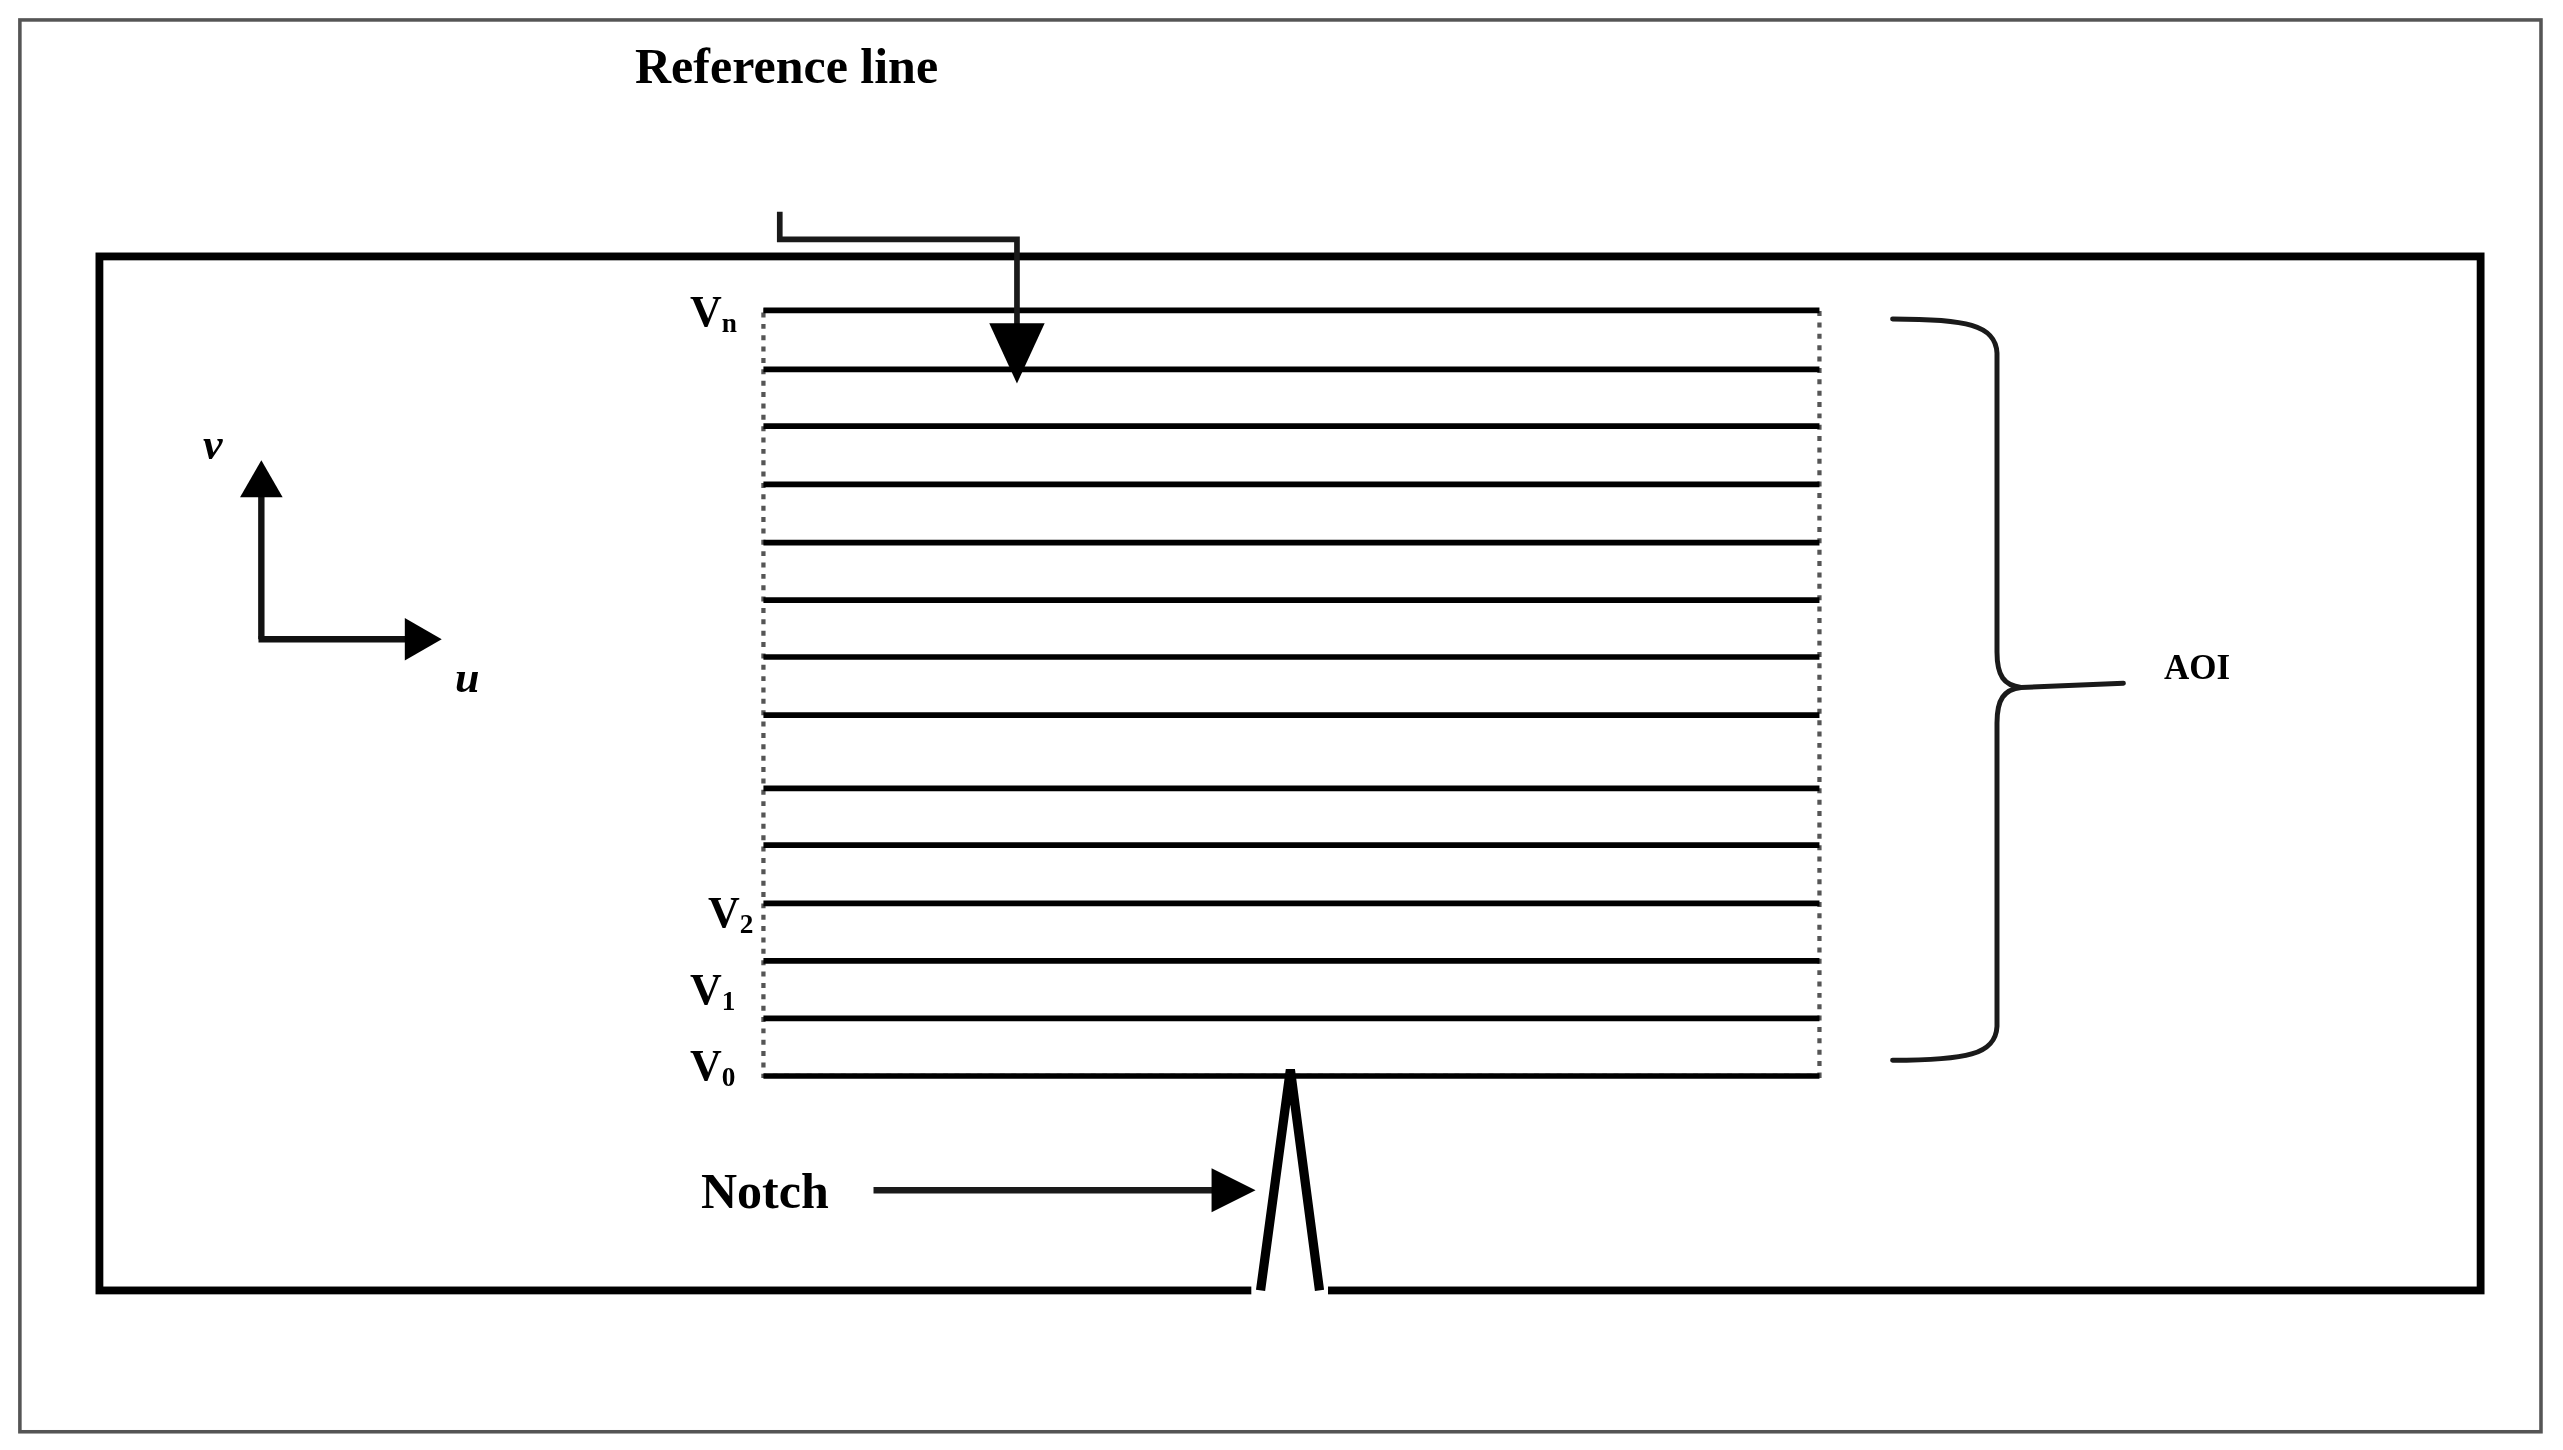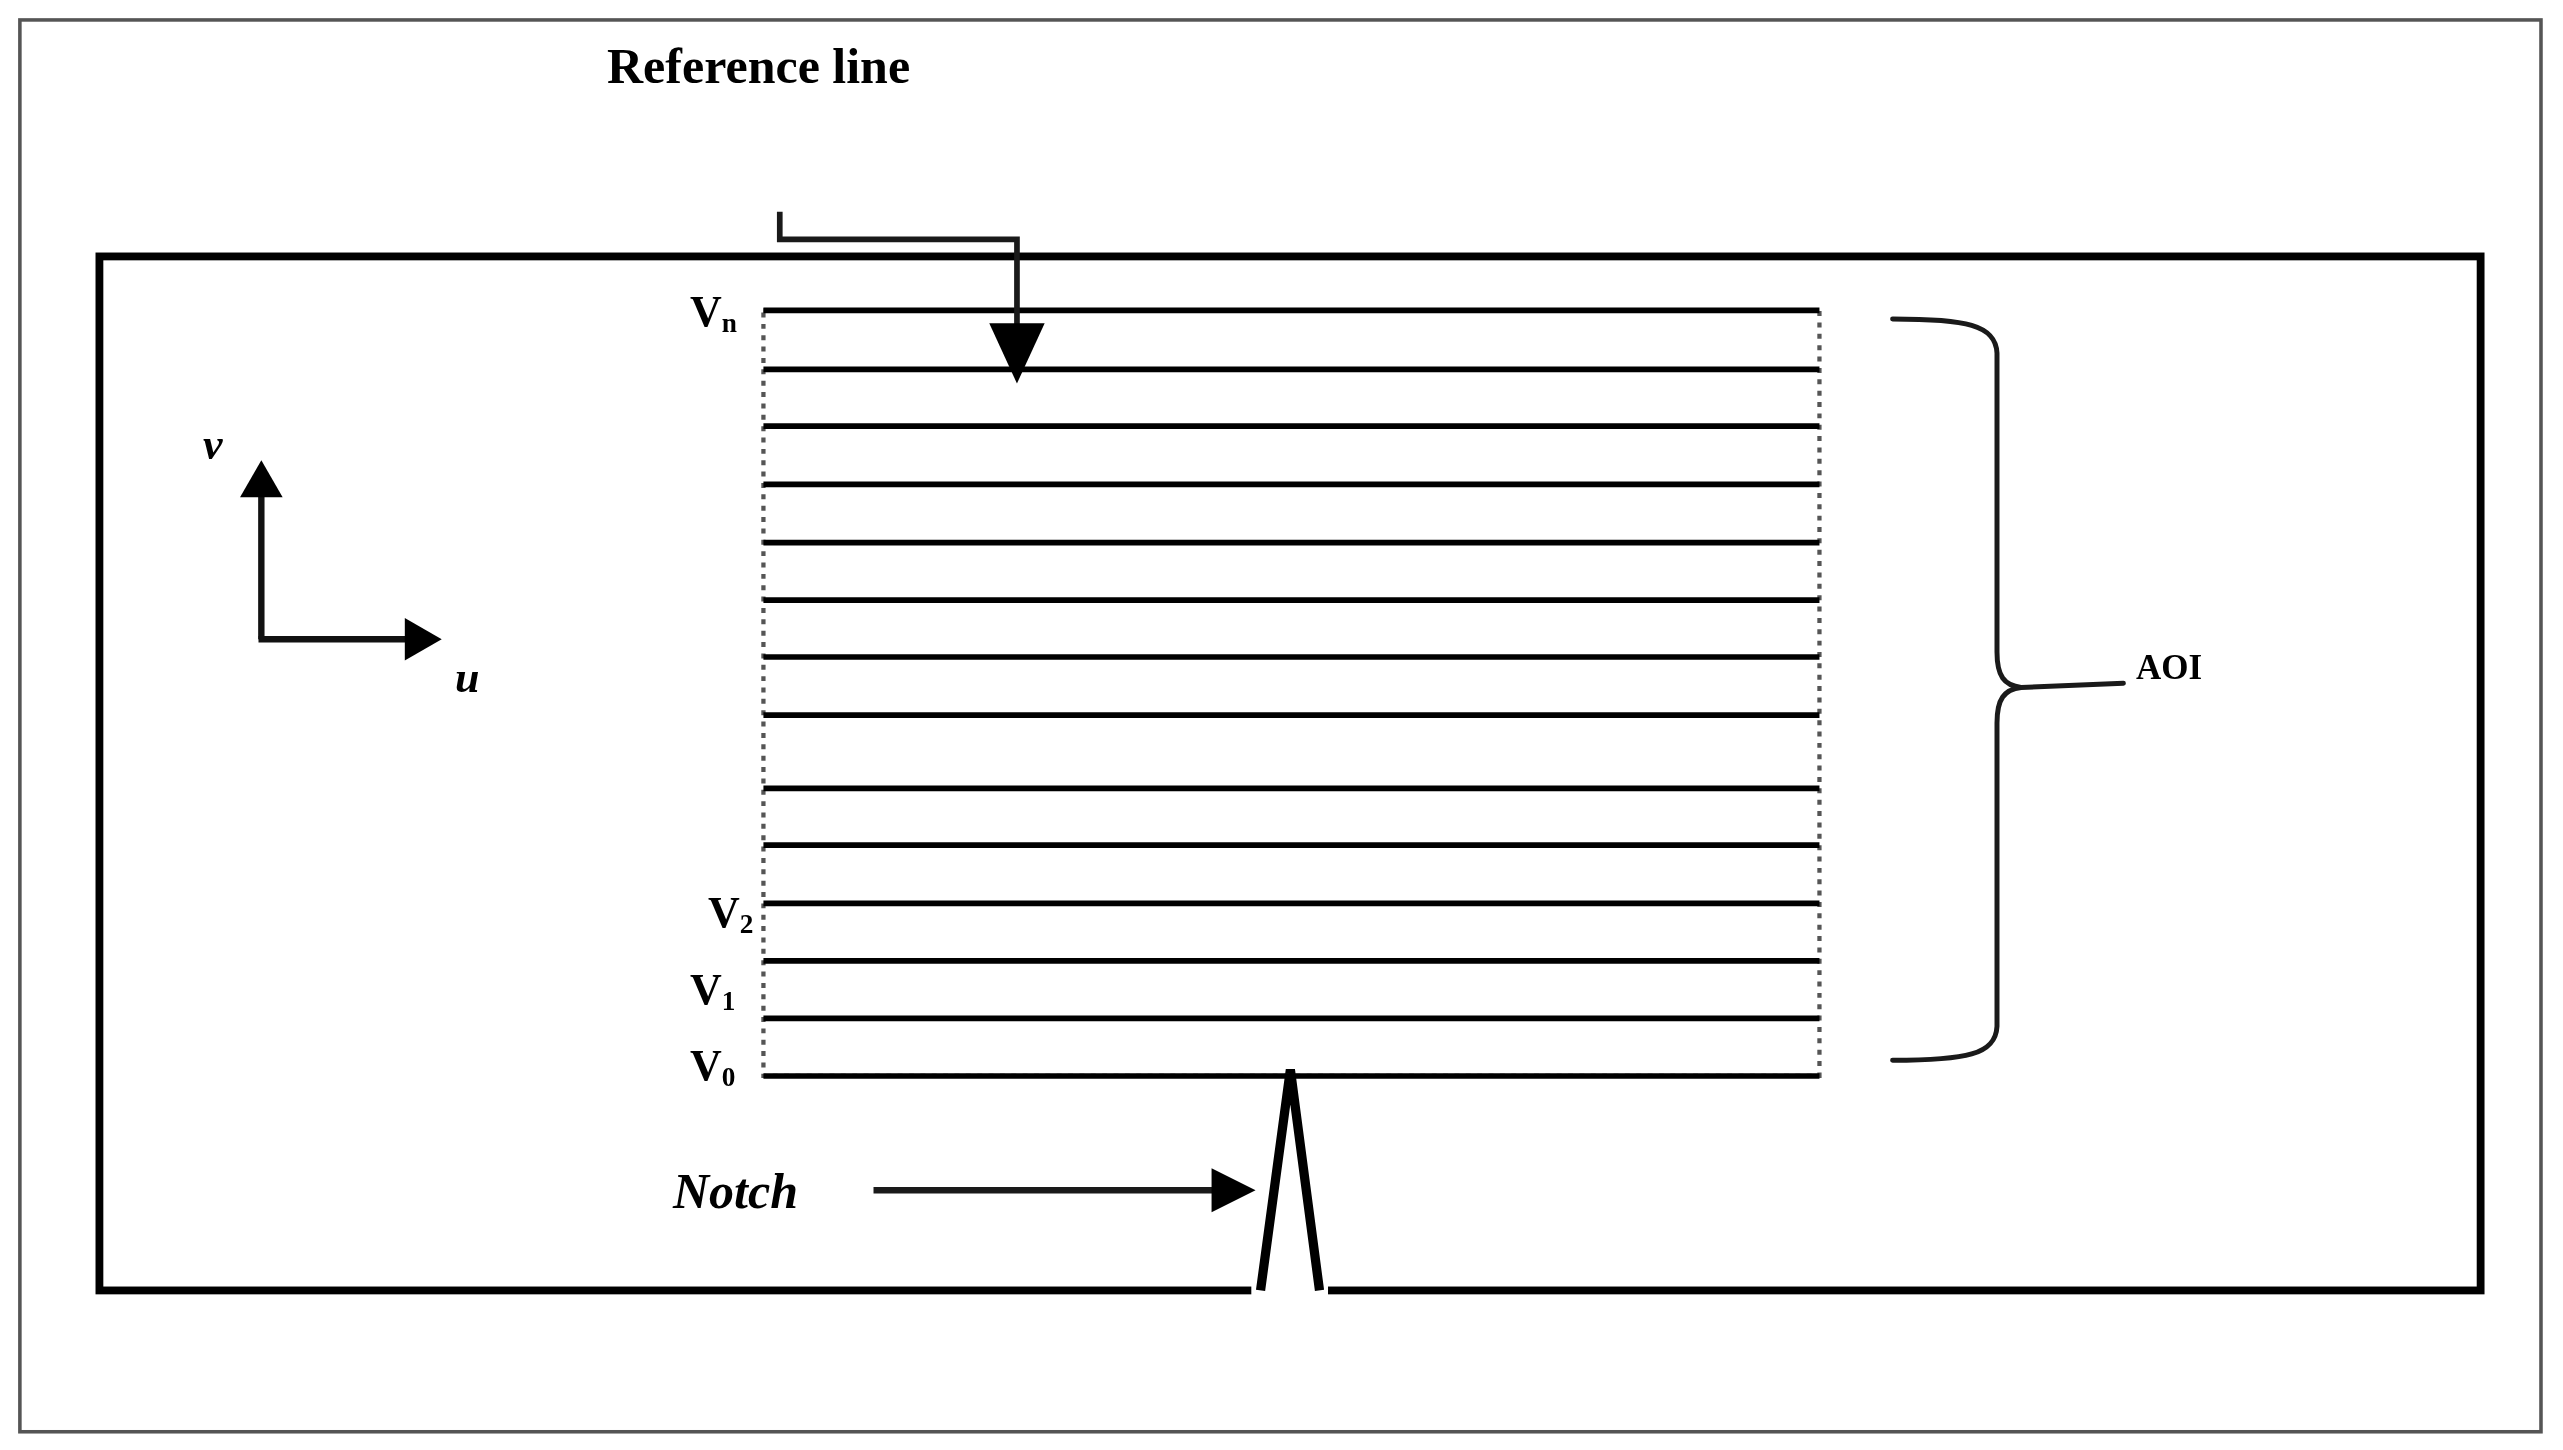--- a/index.html
+++ b/index.html
@@ -30,41 +30,41 @@
   .lbl {
     position: absolute;
     color: #000000;
     white-space: nowrap;
     line-height: 1;
     user-select: none;
   }
   .lbl-bold-serif {
     font-family: "Liberation Serif", "DejaVu Serif", serif;
     font-weight: bold;
+    margin-left: 28px;
   }
   .lbl-italic-serif {
     font-family: "Liberation Serif", "DejaVu Serif", serif;
     font-weight: bold;
     font-style: italic;
   }
   #label-reference-line {
     left: 607px;
     top: 41px;
     font-size: 50px;
   }
   #label-aoi {
     left: 2136px;
     top: 650px;
     font-size: 35px;
   }
   #label-notch {
     left: 673px;
     top: 1166px;
     font-size: 50px;
-    font-style: italic;
   }
   #label-axis-v {
     left: 203px;
     top: 423px;
     font-size: 44px;
   }
   #label-axis-u {
     left: 455px;
     top: 656px;
     font-size: 44px;

